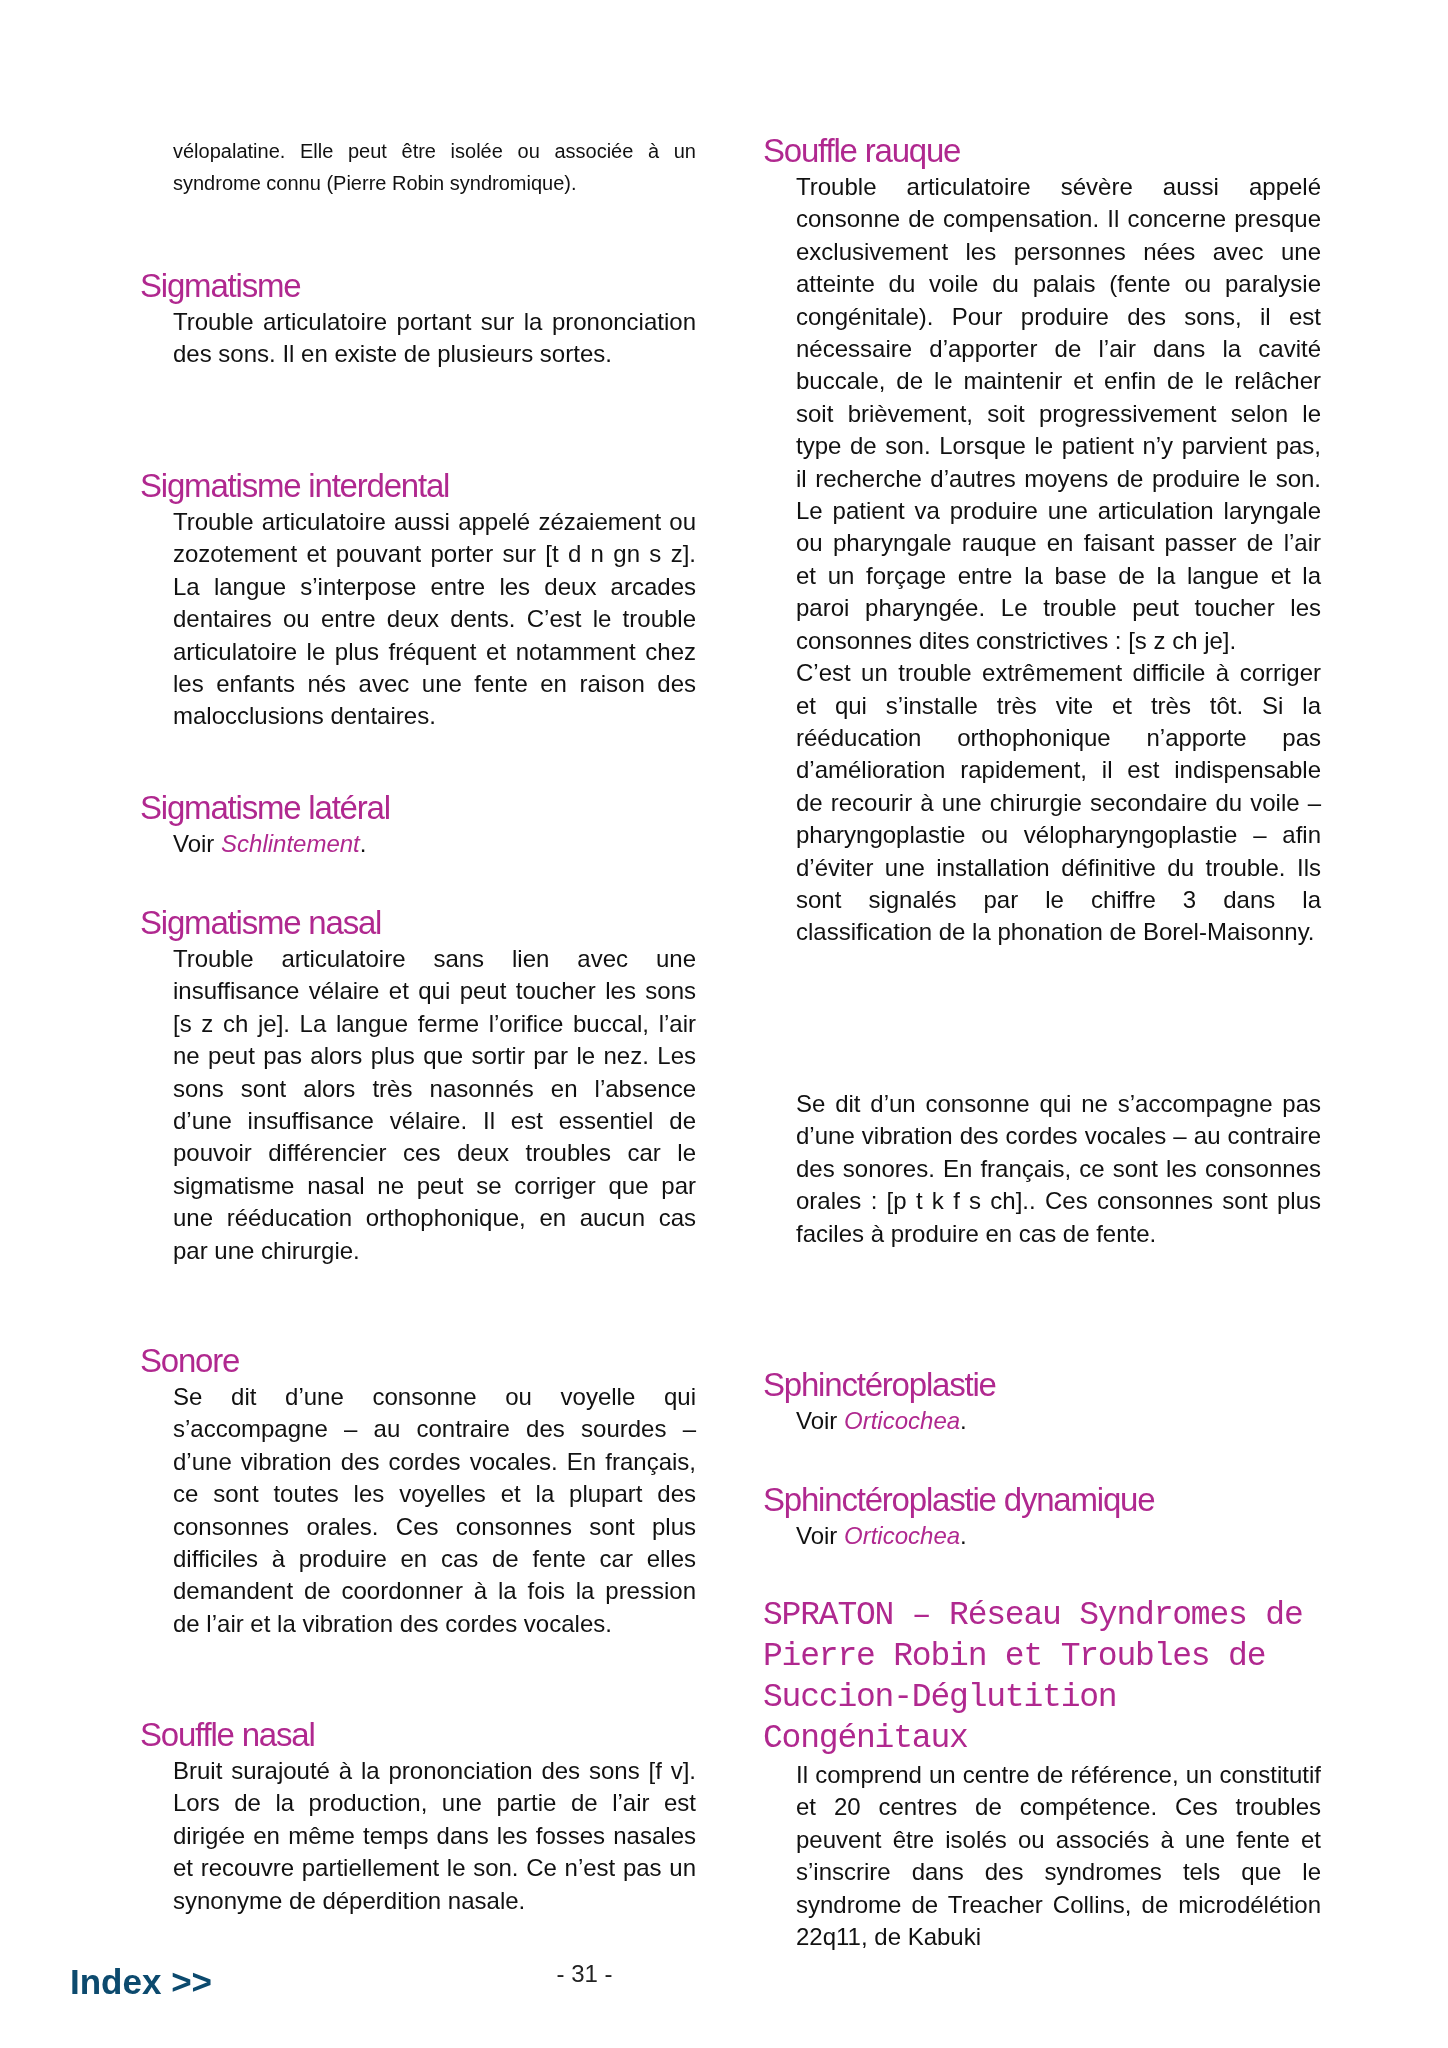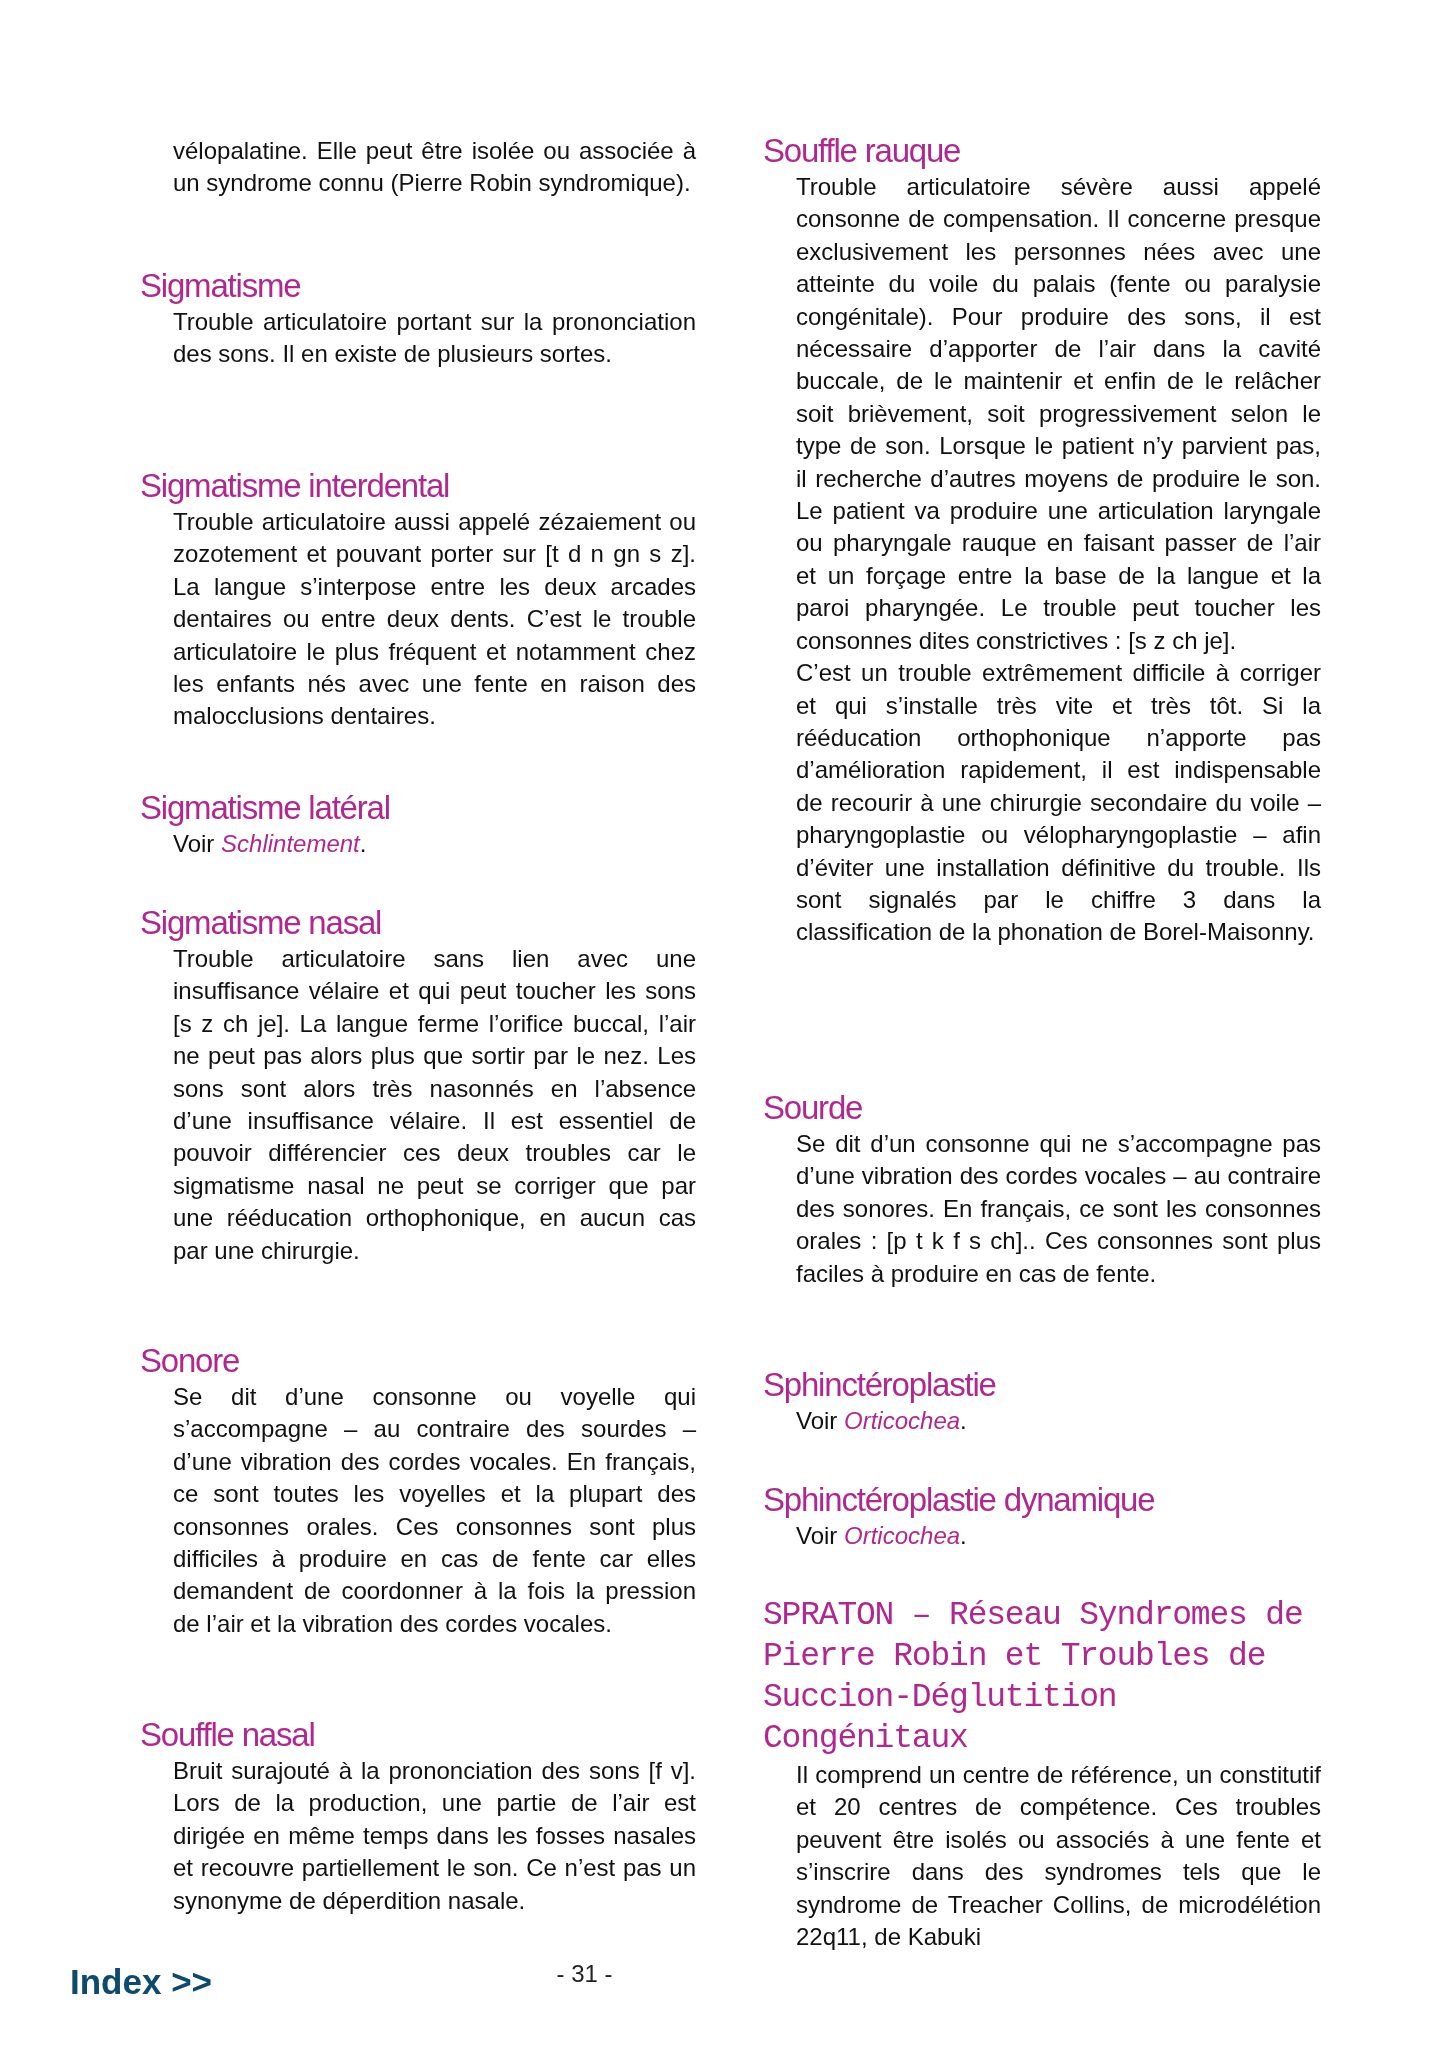--- a/index.html
+++ b/index.html
@@ -8,21 +8,21 @@
   .col { position:absolute; }
   .col-left { left:140px; width:556px; }
   .col-right { left:763px; width:558px; }
   .entry { position:absolute; left:0; width:100%; }
   .term { font-size:33px; line-height:40px; color:#b0288f; font-weight:normal;
           letter-spacing:-1.2px; margin:0; white-space:nowrap; }
   .term.multi { white-space:normal; line-height:41px; }
   .def { margin:0 0 0 33px; font-size:24px; line-height:32.4px; text-align:justify;
          hyphens:manual; }
   .seeref { font-style:italic; color:#b0288f; }
-  .cont { position:absolute; left:33px; width:523px; font-size:24px; line-height:32.4px; text-align:justify; margin:0; }
+  .cont { position:absolute; left:33px; width:523px; font-size:20px; line-height:32.4px; text-align:justify; margin:0; }
   .footer-index { position:absolute; left:70px; top:1962px; font-size:35px; font-weight:bold; color:#0c4a6e; }
   .footer-page { position:absolute; left:0; width:1169px; top:1960px; text-align:center; font-size:24px; color:#222; }
 </style>
 </head>
 <body>
 
 <div class="col col-left">
 
   <p class="cont" style="top:135px;">vélopalatine. Elle peut être isolée ou associée à un syndrome connu (Pierre Robin syndromique).</p>
 
@@ -59,21 +59,20 @@
 
 <div class="col col-right">
 
   <div class="entry" style="top:131px;">
     <h2 class="term">Souffle rauque</h2>
     <p class="def">Trouble articulatoire sévère aussi appelé consonne de compensation. Il concerne presque exclusivement les personnes nées avec une atteinte du voile du palais (fente ou paralysie congénitale). Pour produire des sons, il est nécessaire d’apporter de l’air dans la cavité buccale, de le maintenir et enfin de le relâcher soit brièvement, soit progressivement selon le type de son. Lorsque le patient n’y parvient pas, il recherche d’autres moyens de produire le son. Le patient va produire une articulation laryngale ou pharyngale rauque en faisant passer de l’air et un forçage entre la base de la langue et la paroi pharyngée. Le trouble peut toucher les consonnes dites constrictives : [s z ch je].</p>
     <p class="def">C’est un trouble extrêmement difficile à corriger et qui s’installe très vite et très tôt. Si la rééducation orthophonique n’apporte pas d’amélioration rapidement, il est indispensable de recourir à une chirurgie secondaire du voile – pharyngoplastie ou vélopharyngoplastie – afin d’éviter une installation définitive du trouble. Ils sont signalés par le chiffre 3 dans la classification de la phonation de Borel-Maisonny.</p>
   </div>
 
   <div class="entry" style="top:1088px;">
-    <h2 class="term">Sourde</h2>
     <p class="def">Se dit d’un consonne qui ne s’accompagne pas d’une vibration des cordes vocales – au contraire des sonores. En français, ce sont les consonnes orales : [p t k f s ch].. Ces consonnes sont plus faciles à produire en cas de fente.</p>
   </div>
 
   <div class="entry" style="top:1365px;">
     <h2 class="term">Sphinctéroplastie</h2>
     <p class="def"><span>Voir</span> <span class="seeref">Orticochea</span><span>.</span></p>
   </div>
 
   <div class="entry" style="top:1480px;">
     <h2 class="term">Sphinctéroplastie dynamique</h2>

